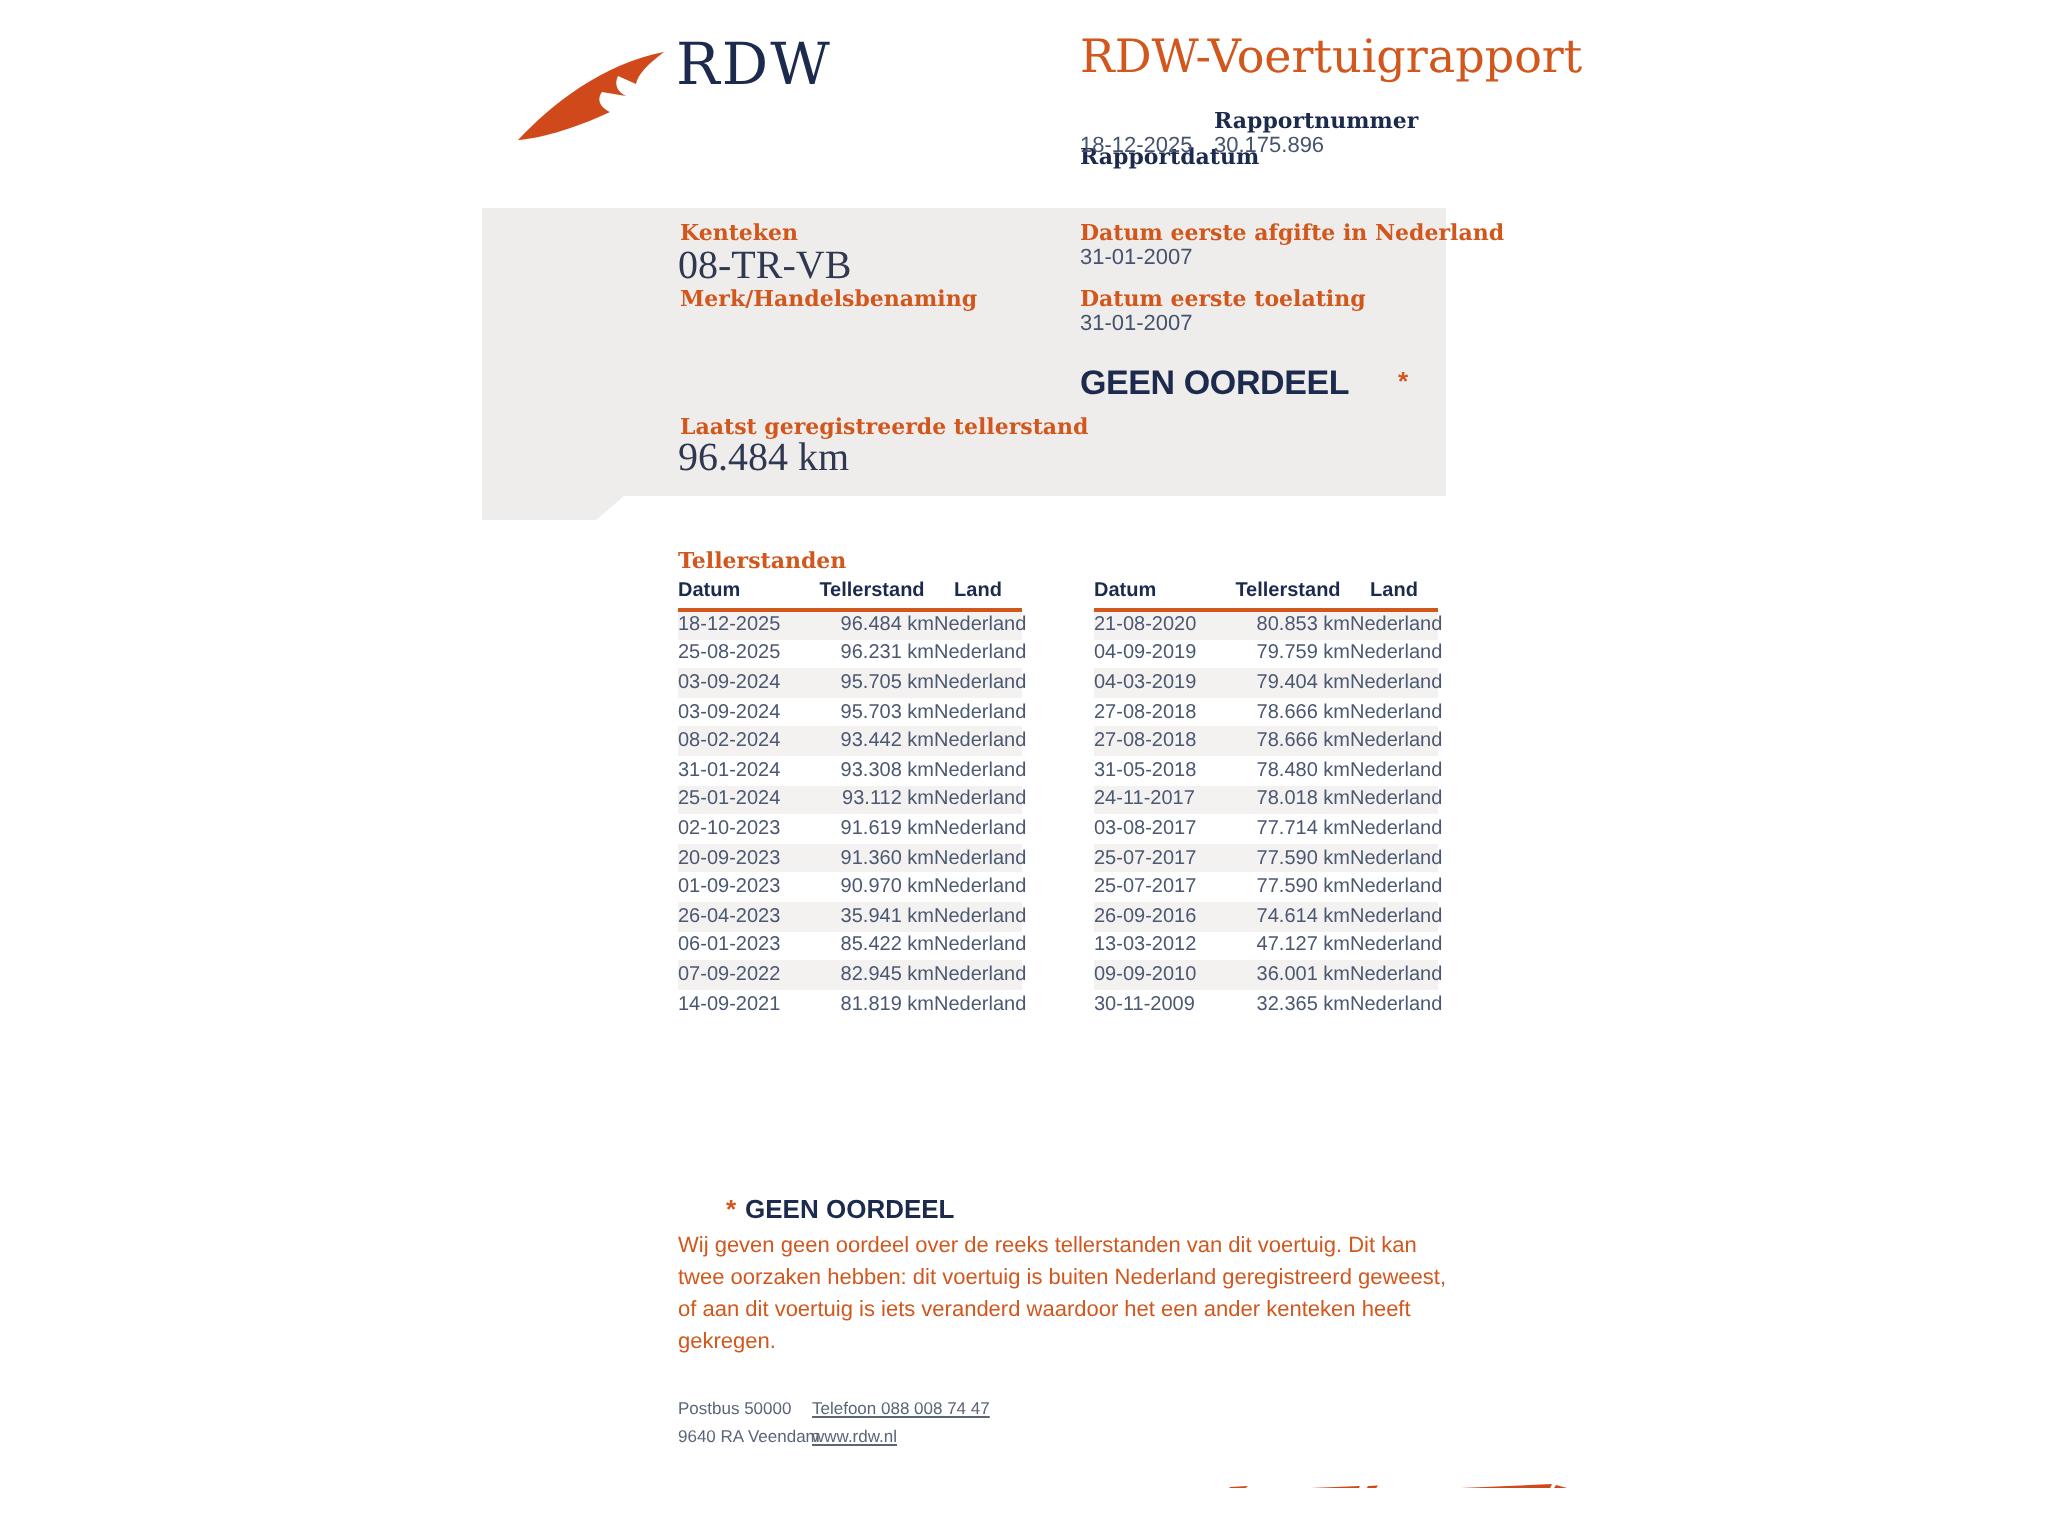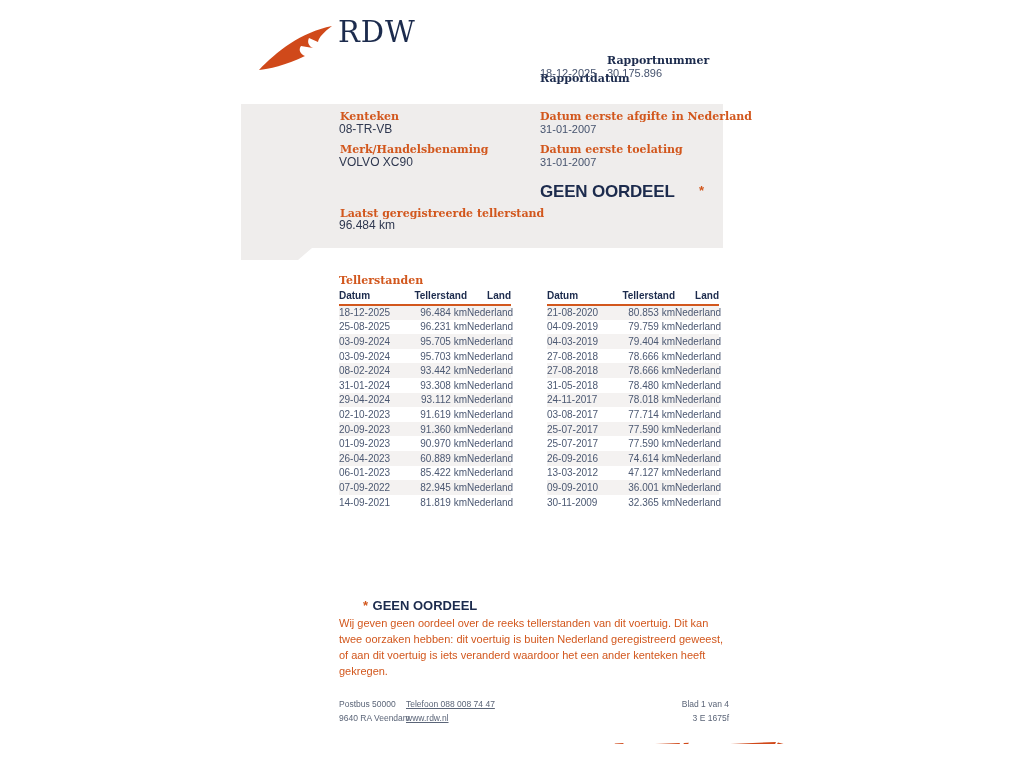--- a/index.html
+++ b/index.html
@@ -3,40 +3,40 @@
 <meta charset="utf-8">
 <style>
   * { margin:0; padding:0; box-sizing:border-box; }
   html,body { background:#ffffff; }
   #page {
     position:relative; width:1024px; height:744px; background:#ffffff;
     font-family:"Liberation Sans", sans-serif; overflow:hidden;
   }
   .abs { position:absolute; }
   .orange-label { font-family:"DejaVu Serif", serif; font-weight:bold; font-size:11px; color:var(--orange); }
-  .big-value { font-family:Liberation Sans, sans-serif; font-size:12px; color:#2f3850; }
+  .big-value { font-family:Liberation Serif, serif; font-size:20px; color:#2f3850; }
   .small-value { font-size:11px; color:#46536e; }
 
   
   #rdw-wordmark { font-family:"DejaVu Serif", serif; font-size:29px; color:#1c2b4d; letter-spacing:1px; }
   #report-title { font-family:"DejaVu Serif", serif; font-size:23px; color:var(--orange); }
   .hdr-label { font-family:"DejaVu Serif", serif; font-weight:bold; font-size:11px; color:#1c2b4d; }
 
   
   #vehicle-panel {
     left:241px; top:104px; width:482px; height:156px; background:#efedec;
     clip-path:polygon(0 0, 482px 0, 482px 144px, 71px 144px, 57px 156px, 0 156px);
   }
   #oordeel-value { font-size:17px; font-weight:bold; color:#1c2b4d; letter-spacing:-0.2px; }
   .asterisk { color:var(--orange); font-weight:bold; font-size:13px; }
 
   
   .ts-table { border-collapse:collapse; table-layout:fixed; width:172px; font-size:10px; }
   .ts-table th {
-    font-weight:bold; color:#1c2b4d; text-align:right; padding:2px 0 3px 0;
+    font-weight:bold; color:#1c2b4d; text-align:center; padding:2px 0 3px 0;
     border-bottom:2px solid var(--orange);
   }
   .ts-table th:first-child { text-align:left; }
   .ts-table col.c1 { width:66px; } .ts-table col.c2 { width:62px; } .ts-table col.c3 { width:44px; }
   .ts-table td { color:#4b5872; height:14.6px; padding:0; text-align:right; white-space:nowrap; }
   .ts-table td:first-child { text-align:left; }
   .ts-table tbody tr:nth-child(odd) { background:#f4f2f1; }
 
   
   #footnote-heading { font-size:13px; font-weight:bold; color:#1c2b4d; }
@@ -48,33 +48,33 @@
 </head>
 <body>
 
 <div id="page">
 
   <svg class="abs" style="left:256px; top:24px;" width="82" height="50" viewBox="0 0 82 50">
     <path d="M3,46 C20,28 45,8 76,2 C68,8 63,13 62,18 L53,14 C51,18 52.5,22 57,24 L45,22 C42,26 44.5,30 49,32 C30,41 12,45.5 3,46 Z" fill="#d0491a"></path>
   </svg>
   <div class="abs" id="rdw-wordmark" style="left:338px; top:15px;">RDW</div>
 
+  <div class="abs" id="report-title" style="left:540px; top:16px;">RDW-Voertuigrapport</div>
 
   <div class="abs hdr-label" style="left:540px; top:72px;">Rapportdatum</div>
   <div class="abs hdr-label" style="left:607px; top:54px;">Rapportnummer</div>
   <div class="abs small-value" style="left:540px; top:67px;">18-12-2025</div>
   <div class="abs small-value" style="left:607px; top:67px;">30.175.896</div>
 
   <div class="abs" id="vehicle-panel"></div>
 
   <div class="abs orange-label" style="left:340px; top:110px;">Kenteken</div>
   <div class="abs big-value" style="left:339px; top:122px;">08-TR-VB</div>
 
   <div class="abs orange-label" style="left:340px; top:143px;">Merk/Handelsbenaming</div>
-  <div class="abs big-value" style="left:339px; top:155px;">VOLVO XC90</div>
 
   <div class="abs orange-label" style="left:340px; top:207px;">Laatst geregistreerde tellerstand</div>
   <div class="abs big-value" style="left:339px; top:218px;">96.484 km</div>
 
   <div class="abs orange-label" style="left:540px; top:110px;">Datum eerste afgifte in Nederland</div>
   <div class="abs small-value" style="left:540px; top:123px;">31-01-2007</div>
 
   <div class="abs orange-label" style="left:540px; top:143px;text-align:right;">Datum eerste toelating</div>
   <div class="abs small-value" style="left:540px; top:156px;">31-01-2007</div>
 
@@ -122,42 +122,42 @@
             <td>08-02-2024</td>
             <td>93.442 km</td>
             <td>Nederland</td>
           </tr>
           <tr>
             <td>31-01-2024</td>
             <td>93.308 km</td>
             <td>Nederland</td>
           </tr>
           <tr>
-            <td>29-04-2024</td>
+            <td>25-01-2024</td>
             <td>93.112 km</td>
             <td>Nederland</td>
           </tr>
           <tr>
             <td>02-10-2023</td>
             <td>91.619 km</td>
             <td>Nederland</td>
           </tr>
           <tr>
             <td>20-09-2023</td>
             <td>91.360 km</td>
             <td>Nederland</td>
           </tr>
           <tr>
             <td>01-09-2023</td>
             <td>90.970 km</td>
             <td>Nederland</td>
           </tr>
           <tr>
             <td>26-04-2023</td>
-            <td>60.889 km</td>
+            <td>35.941 km</td>
             <td>Nederland</td>
           </tr>
           <tr>
             <td>06-01-2023</td>
             <td>85.422 km</td>
             <td>Nederland</td>
           </tr>
           <tr>
             <td>07-09-2022</td>
             <td>82.945 km</td>
@@ -267,24 +267,20 @@
   </div>
   <div class="abs" id="footnote-text" style="left:339px; top:615px;">Wij geven geen oordeel over de reeks tellerstanden van dit voertuig. Dit kan twee oorzaken hebben: dit voertuig is buiten Nederland geregistreerd geweest, of aan dit voertuig is iets veranderd waardoor het een ander kenteken heeft gekregen.</div>
 
   <div class="abs footer-text" style="left:339px; top:697px;">
     <div>Postbus 50000</div>
     <div>9640 RA Veendam</div>
   </div>
   <div class="abs footer-text" style="left:406px; top:697px;text-decoration:underline;">
     <div>Telefoon 088 008 74 47</div>
     <div>www.rdw.nl</div>
-  </div>
-  <div class="abs footer-text" style="left:529px; top:697px; width:200px; text-align:right;">
-    <div>Blad 1 van 4</div>
-    <div>3 E 1675f</div>
   </div>
 
   <svg class="abs" style="left:548px; top:741px;" width="248" height="27" viewBox="0 0 248 27">
     <g fill="#d0491a">
       <polygon points="2,11.5 57,9.5 57,11 2,13"></polygon>
       <polygon points="24,5 63,3.3 56,16.5 17,18.2"></polygon>
       <polygon points="67,2.5 76,2 69,8.2 77,7.8 62,18.5 67.5,10.3 61,10.7"></polygon>
       <polygon points="82,4 132,2 130,6 80,8"></polygon>
       <polygon points="80,9.8 130,7.8 128,11.8 78,13.8"></polygon>
       <polygon points="78,15.6 128,13.6 126,17.6 76,19.6"></polygon>

